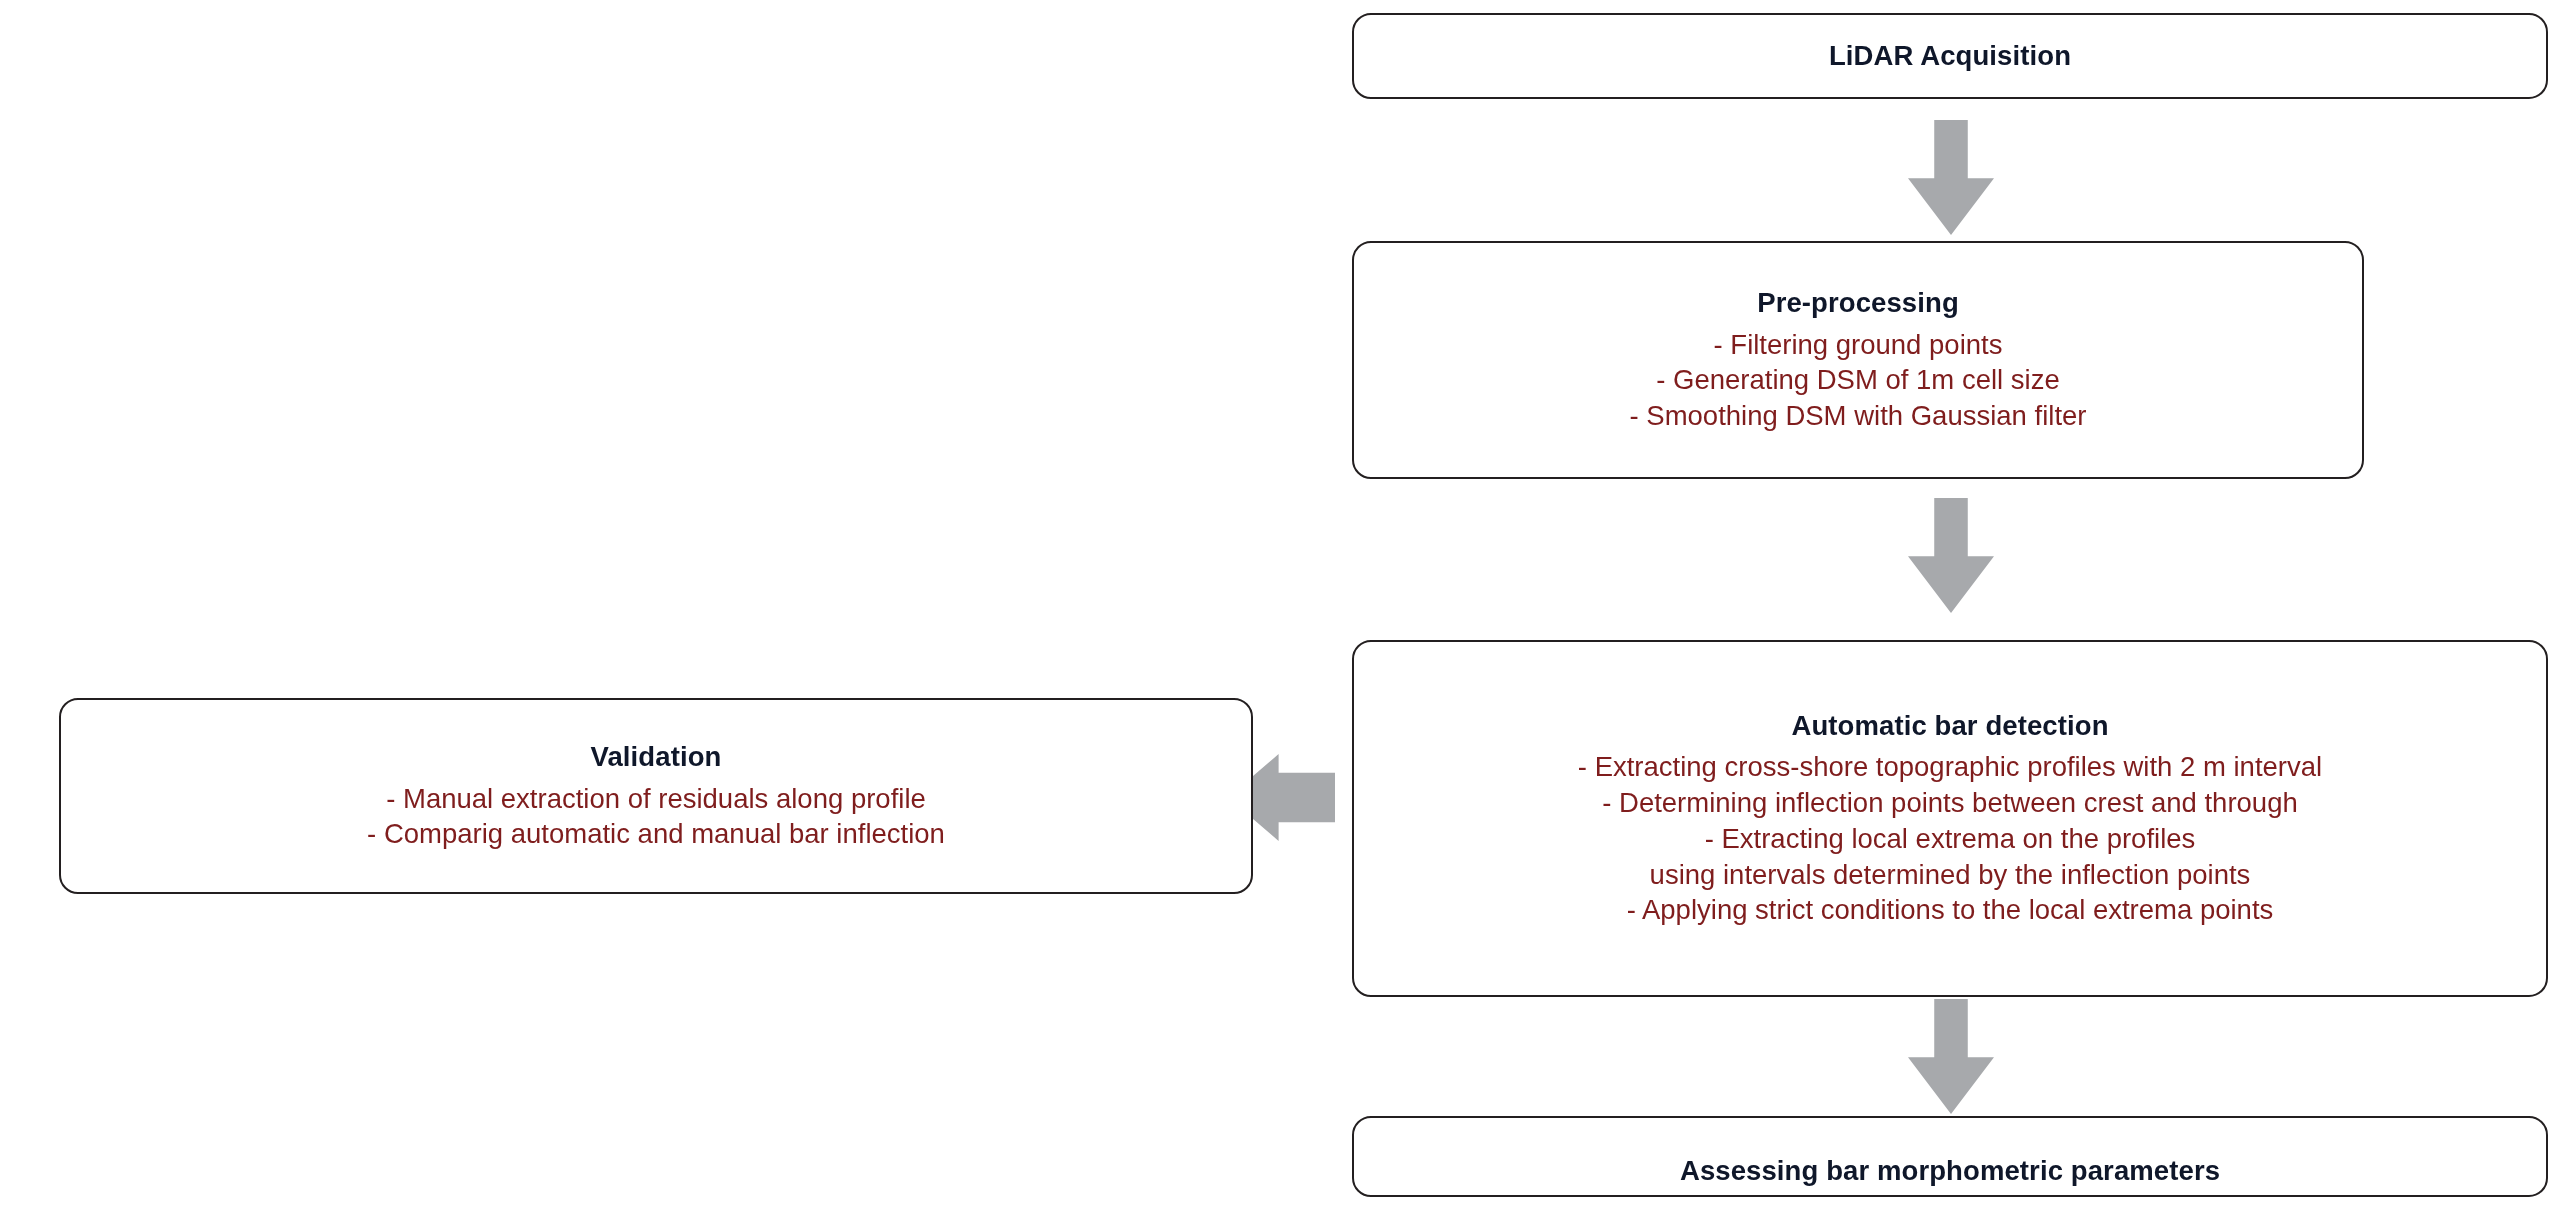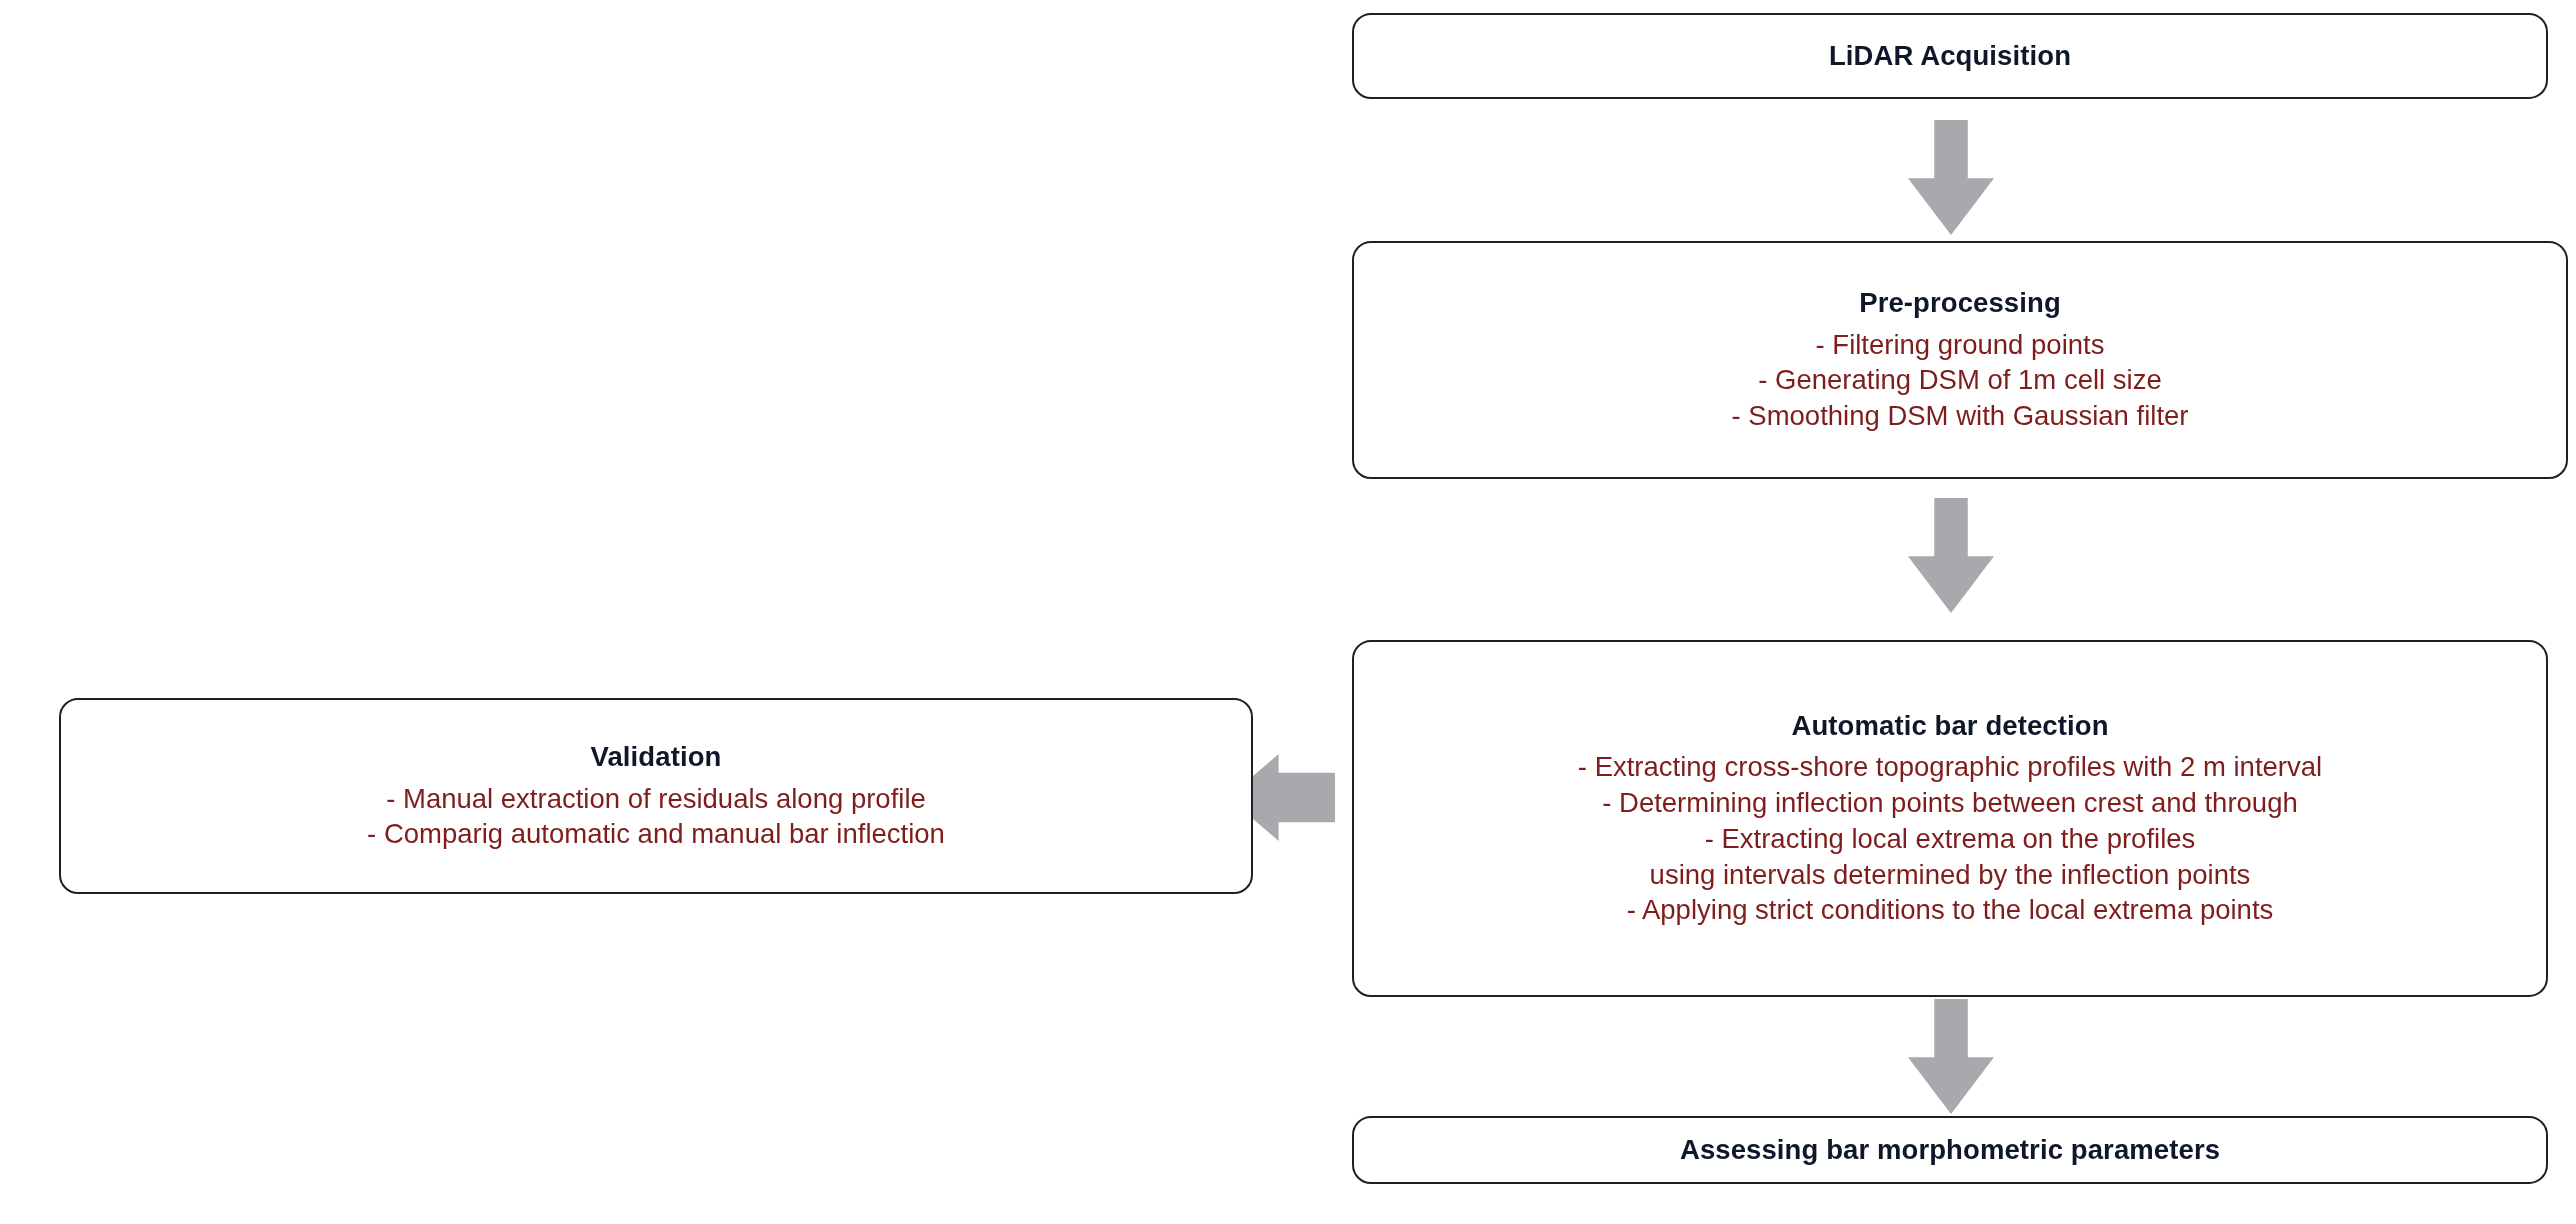--- a/index.html
+++ b/index.html
@@ -71,21 +71,21 @@
   <div class="node" style="left:1352px; top:13px; width:1196px; height:86px;">
     <div class="title">LiDAR Acquisition</div>
   </div>
 
   <div class="arrow" style="left:1908px; top:120px; width:86px; height:115px;">
     <svg viewBox="0 0 118 158" preserveAspectRatio="none" aria-hidden="true">
       <polygon points="36,0 82,0 82,80 118,80 59,158 0,80 36,80" fill="#a7a9ac"></polygon>
     </svg>
   </div>
 
-  <div class="node" style="left:1352px; top:241px; width:1216px; height:238px;">
+  <div class="node" style="left:1352px; top:241px; width:1012px; height:238px;">
     <div class="title">Pre-processing</div>
     <div class="lines with-gap">
       <div class="line">- Filtering ground points</div>
       <div class="line">- Generating DSM of 1m cell size</div>
       <div class="line">- Smoothing DSM with Gaussian filter</div>
     </div>
   </div>
 
   <div class="arrow" style="left:1908px; top:498px; width:86px; height:115px;">
     <svg viewBox="0 0 118 158" preserveAspectRatio="none" aria-hidden="true">
@@ -117,18 +117,18 @@
       <div class="line">- Comparig automatic and manual bar inflection</div>
     </div>
   </div>
 
   <div class="arrow" style="left:1908px; top:999px; width:86px; height:115px;">
     <svg viewBox="0 0 118 158" preserveAspectRatio="none" aria-hidden="true">
       <polygon points="36,0 82,0 82,80 118,80 59,158 0,80 36,80" fill="#a7a9ac"></polygon>
     </svg>
   </div>
 
-  <div class="node" style="left:1352px; top:1116px; width:1196px; height:68px;">
+  <div class="node" style="left:1352px; top:1116px; width:1196px; height:81px;justify-content:flex-end;">
     <div class="title">Assessing bar morphometric parameters</div>
   </div>
 
 </div>
 
 
 </body></html>

